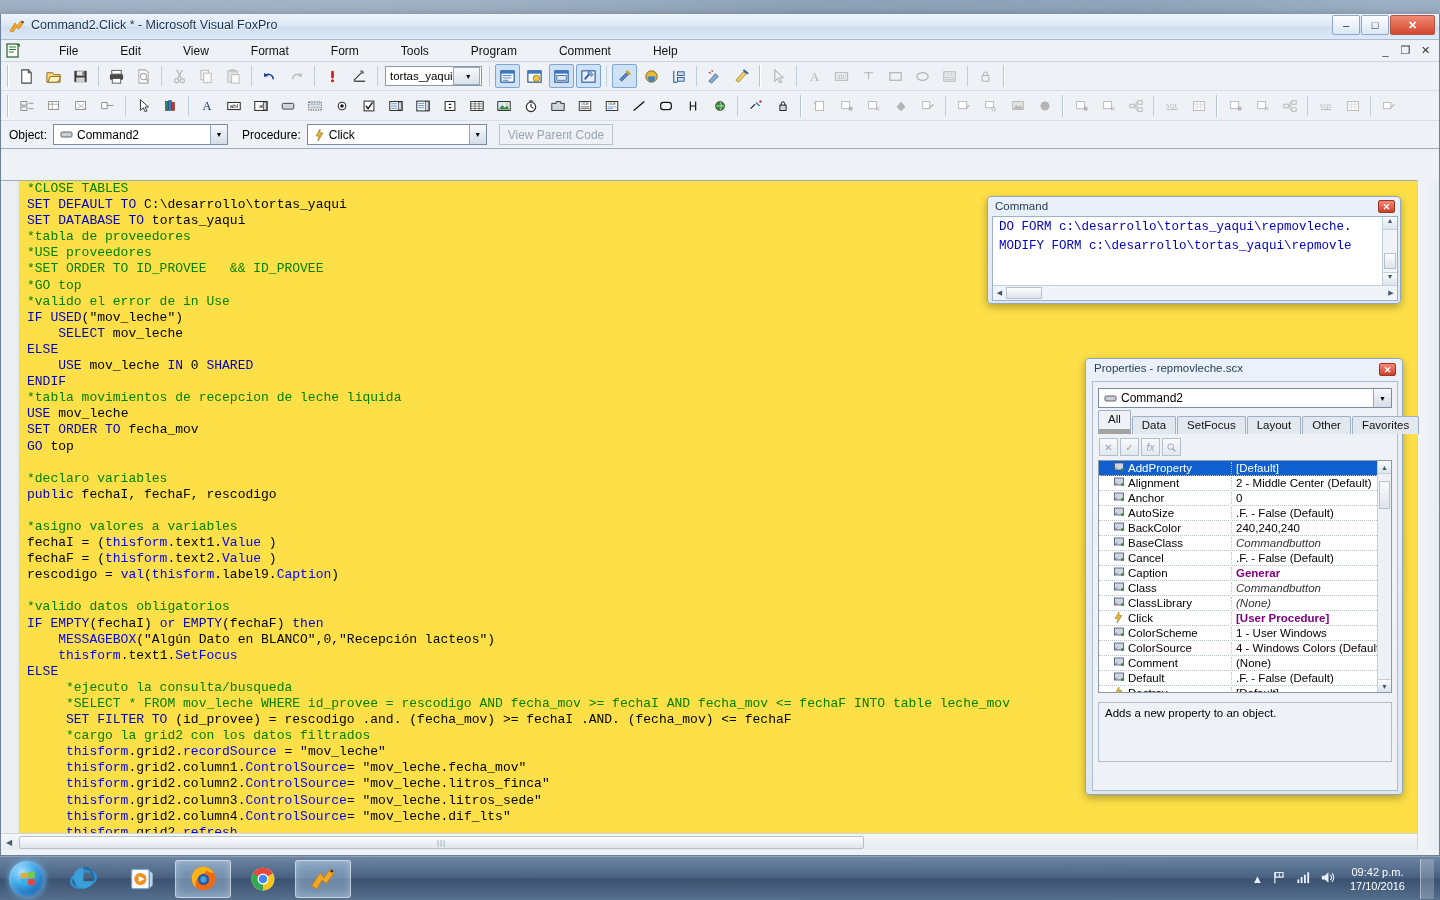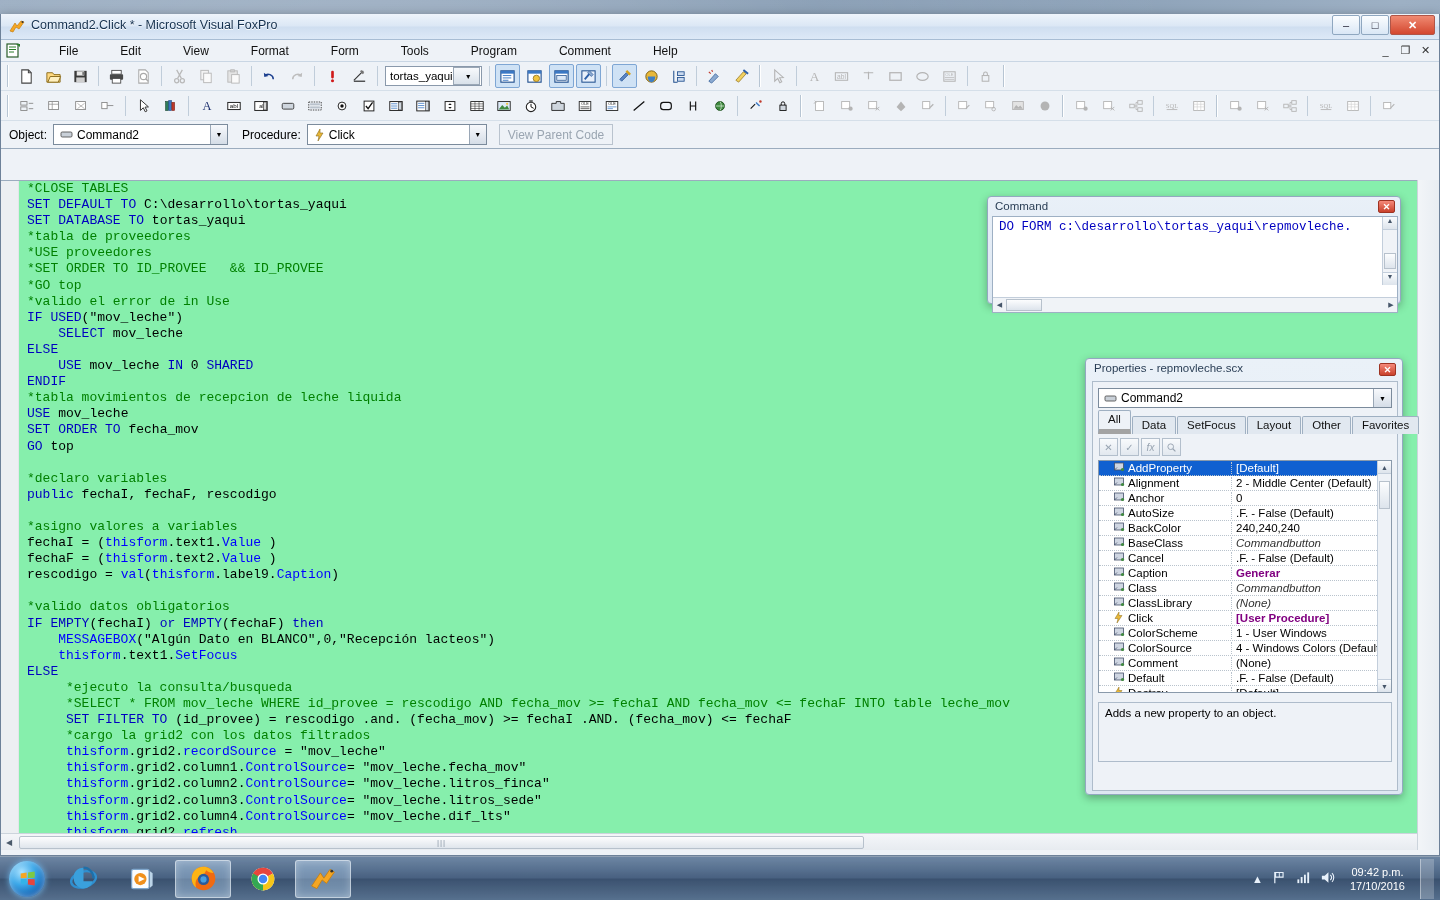--- a/index.html
+++ b/index.html
@@ -68,21 +68,21 @@
            align-items:center; font-size:12px; }
   .objsel .val{ padding:0 6px; flex:1; white-space:nowrap; display:flex;align-items:center;gap:4px;}
   .objsel .arrow{ width:17px;height:19px;border-left:1px solid #9aa7b6;
      background:linear-gradient(180deg,#f7f9fc,#d5dde7);
      display:flex;align-items:center;justify-content:center;font-size:7px;}
   .vpbtn{ height:21px; padding:0 8px; border:1px solid #b9c3ce; background:#eef2f7;
           color:#9aa5b1; font-size:12px; display:flex;align-items:center; margin-left:6px;}
 
   
   #editor{ position:absolute; left:0; top:166px; width:1418px; height:670px;
-           background:#86efac; border-top:1px solid #9bacbe; overflow:hidden; }
+           background:#fde047; border-top:1px solid #9bacbe; overflow:hidden; }
   .gutter{ position:absolute; left:0; top:0; width:18px; height:100%;
            background:#eceff2; border-right:1px solid #e2e6ea; }
   .code{ position:absolute; left:26px; top:0; width:1380px;
          font-family:"Liberation Mono","DejaVu Sans Mono", monospace;
          font-size:13px; line-height:16.1px; white-space:pre; }
   .cmt{ color:#008000; } .kw{ color:#0000C0; } .mem{ color:#0000ff; } .txt{ color:#000; }
 
   
   .hscroll{ position:absolute; left:0; bottom:0; width:1418px; height:17px;
      background:linear-gradient(180deg,#f4f6f9,#e7ebf0); border-top:1px solid #ccd4dc;
@@ -99,21 +99,21 @@
   #cmdwin{ position:absolute; left:986px; top:182px; width:414px; height:108px;
      background:linear-gradient(180deg,#e9f0f8,#dde7f2);
      border:1px solid #93a8c0; border-radius:4px;
      box-shadow:0 3px 9px rgba(0,0,0,.30); }
   #cmdwin .cap{ height:17px; padding-left:7px; font-size:11.5px; color:#2a3e55;
      display:flex;align-items:center; }
   #cmdwin .cap .x{ position:absolute; right:5px; top:3px; width:17px;height:13px;
      background:linear-gradient(180deg,#f5897a,#c9412b); border:1px solid #9e3322;
      border-radius:2px; color:#fff;font-size:9px;display:flex;align-items:center;
      justify-content:center;font-weight:bold;}
-  #cmdwin .body{ position:absolute; left:4px; top:19px; width:406px; height:97px;
+  #cmdwin .body{ position:absolute; left:4px; top:19px; width:406px; height:85px;
      background:#fff; border:1px solid #9eb0c4; overflow:hidden;}
   #cmdwin .ctext{ font-family:"Liberation Mono","DejaVu Sans Mono",monospace;
      font-size:12.5px; line-height:17px; color:#0000C0; padding:2px 0 0 6px; white-space:pre;}
   #cmdwin .cvs{ position:absolute; right:0; top:0; width:15px; height:68px;
      background:#f0f3f7; border-left:1px solid #c3cedb;}
   #cmdwin .chs{ position:absolute; left:0; bottom:0; width:406px; height:15px;
      background:#f0f3f7; border-top:1px solid #c3cedb; display:flex;align-items:center;}
 
   
   #props{ position:absolute; left:1084px; top:344px; width:318px; height:437px;
@@ -802,20 +802,21 @@
   </div>
   <div class="vscroll"></div>
 
   <div id="cmdwin">
     <div class="cap">
       <span>Command</span>
       <span class="x">✕</span>
     </div>
     <div class="body">
       <div class="ctext">DO FORM c:\desarrollo\tortas_yaqui\repmovleche.</div>
+      <div class="ctext">MODIFY FORM c:\desarrollo\tortas_yaqui\repmovle</div>
       <div class="cvs">
         <div style="height:13px;text-align:center;font-size:7px;color:#46566a;background:linear-gradient(180deg,#f9fbfd,#dde4ec);border-bottom:1px solid #c3cedb">▲</div>
         <div style="position:absolute;top:36px;left:1px;width:12px;height:16px;background:linear-gradient(180deg,#fcfdfe,#dde4ec);border:1px solid #b7c1cc"></div>
         <div style="position:absolute;bottom:0;width:100%;height:13px;text-align:center;font-size:7px;color:#46566a;background:linear-gradient(180deg,#f9fbfd,#dde4ec);border-top:1px solid #c3cedb">▼</div>
       </div>
       <div class="chs">
         <div style="width:13px;text-align:center;font-size:7px;color:#46566a">◀</div>
         <div style="width:36px;height:12px;background:linear-gradient(180deg,#fcfdfe,#dde4ec);border:1px solid #b7c1cc"></div>
         <div style="margin-left:auto;width:16px;text-align:center;font-size:7px;color:#46566a">▶</div>
       </div>

